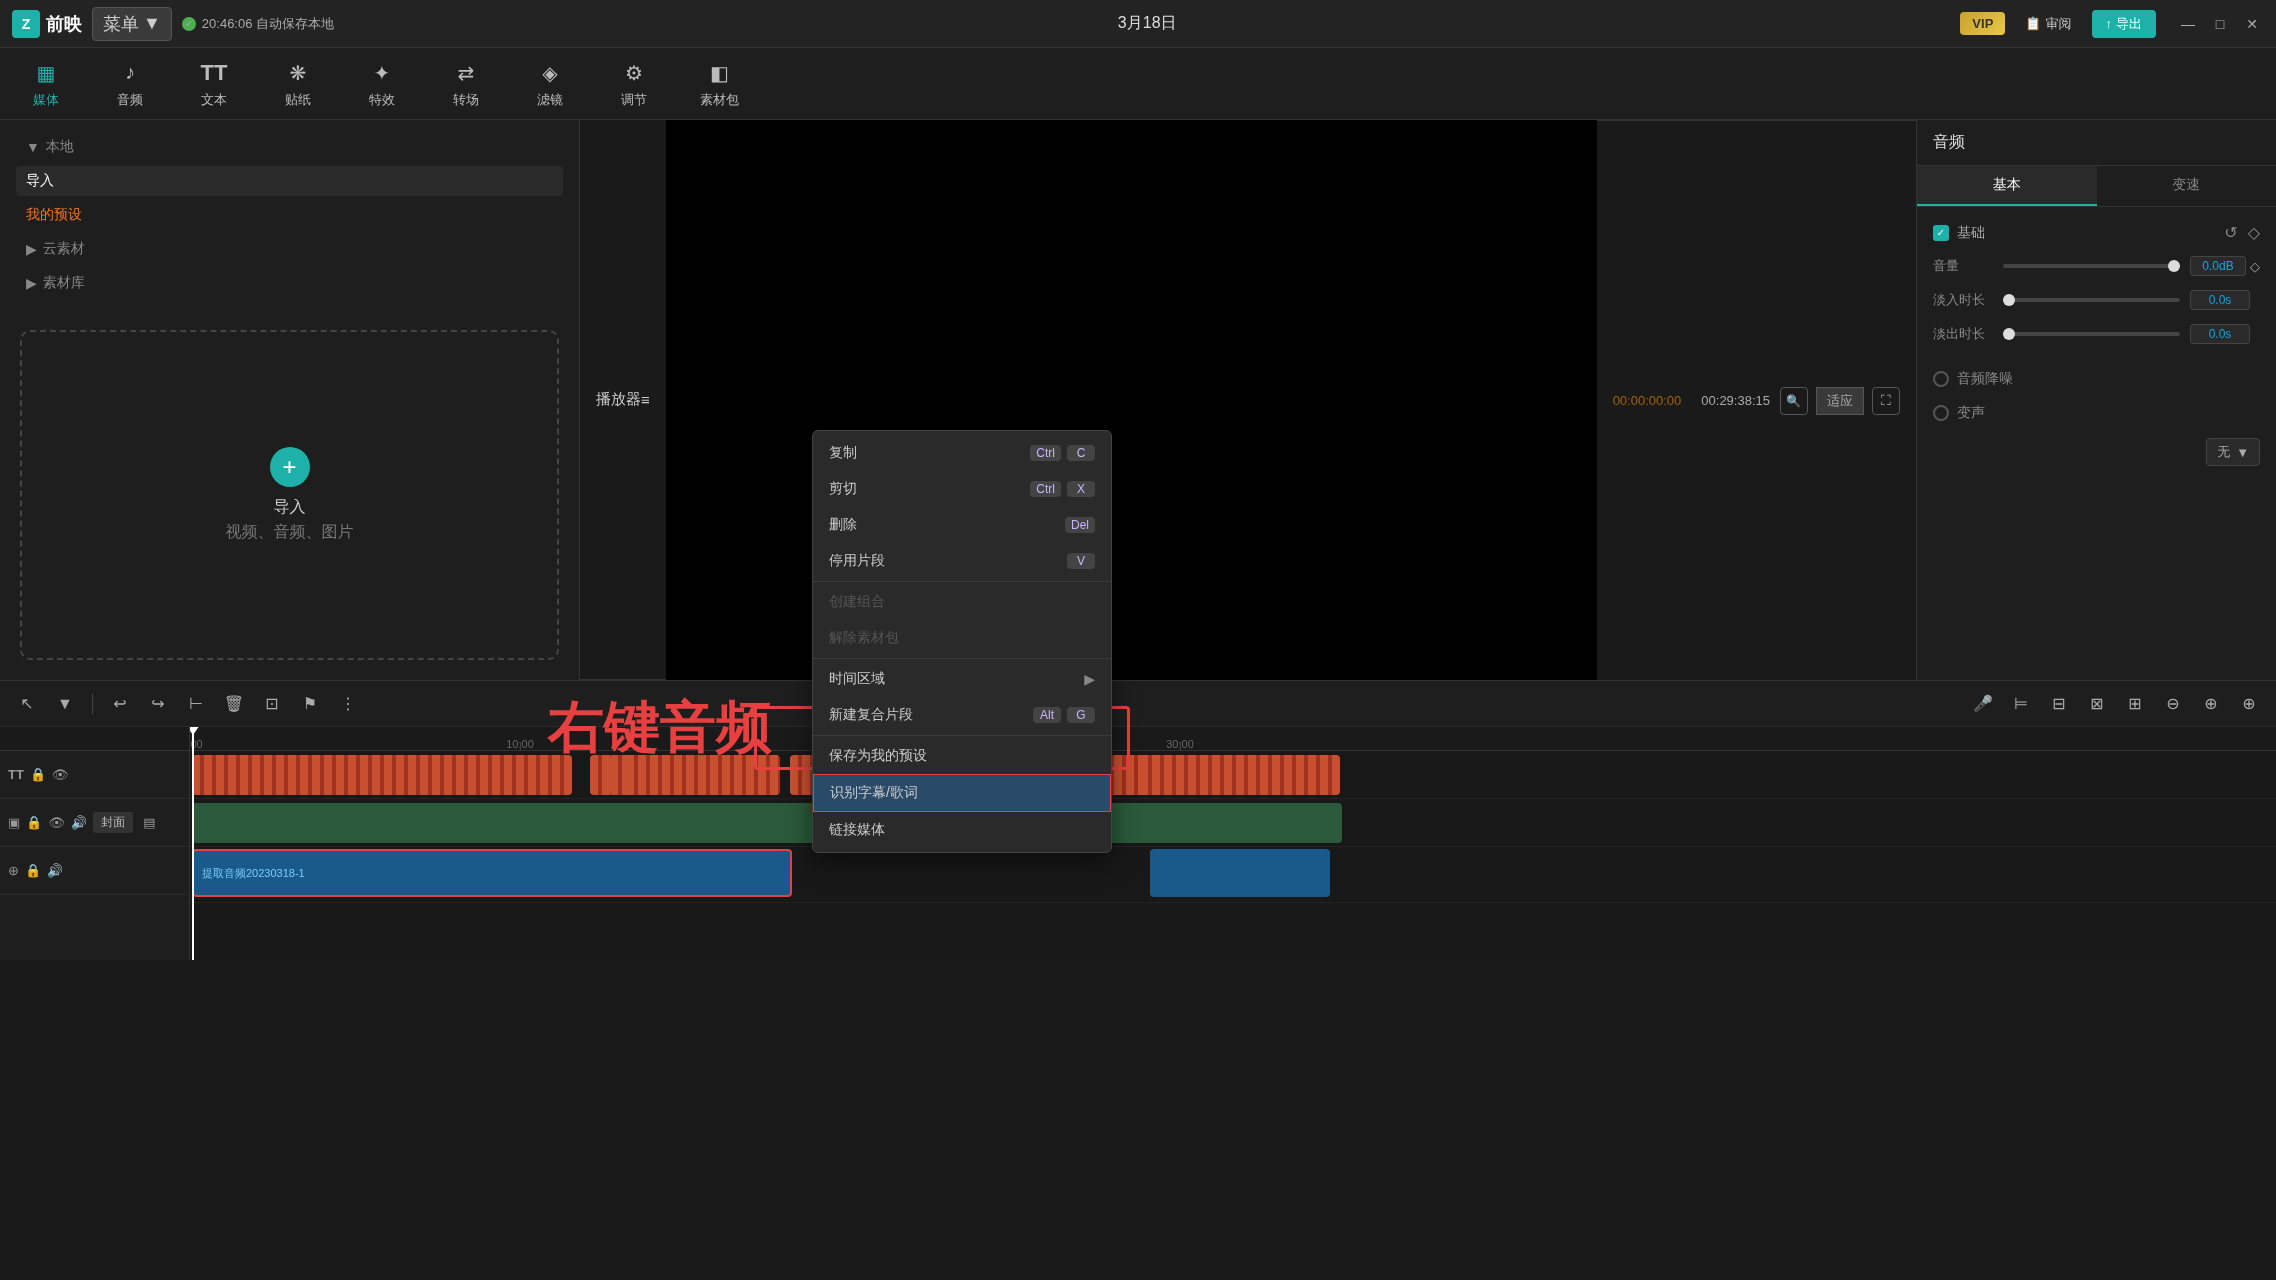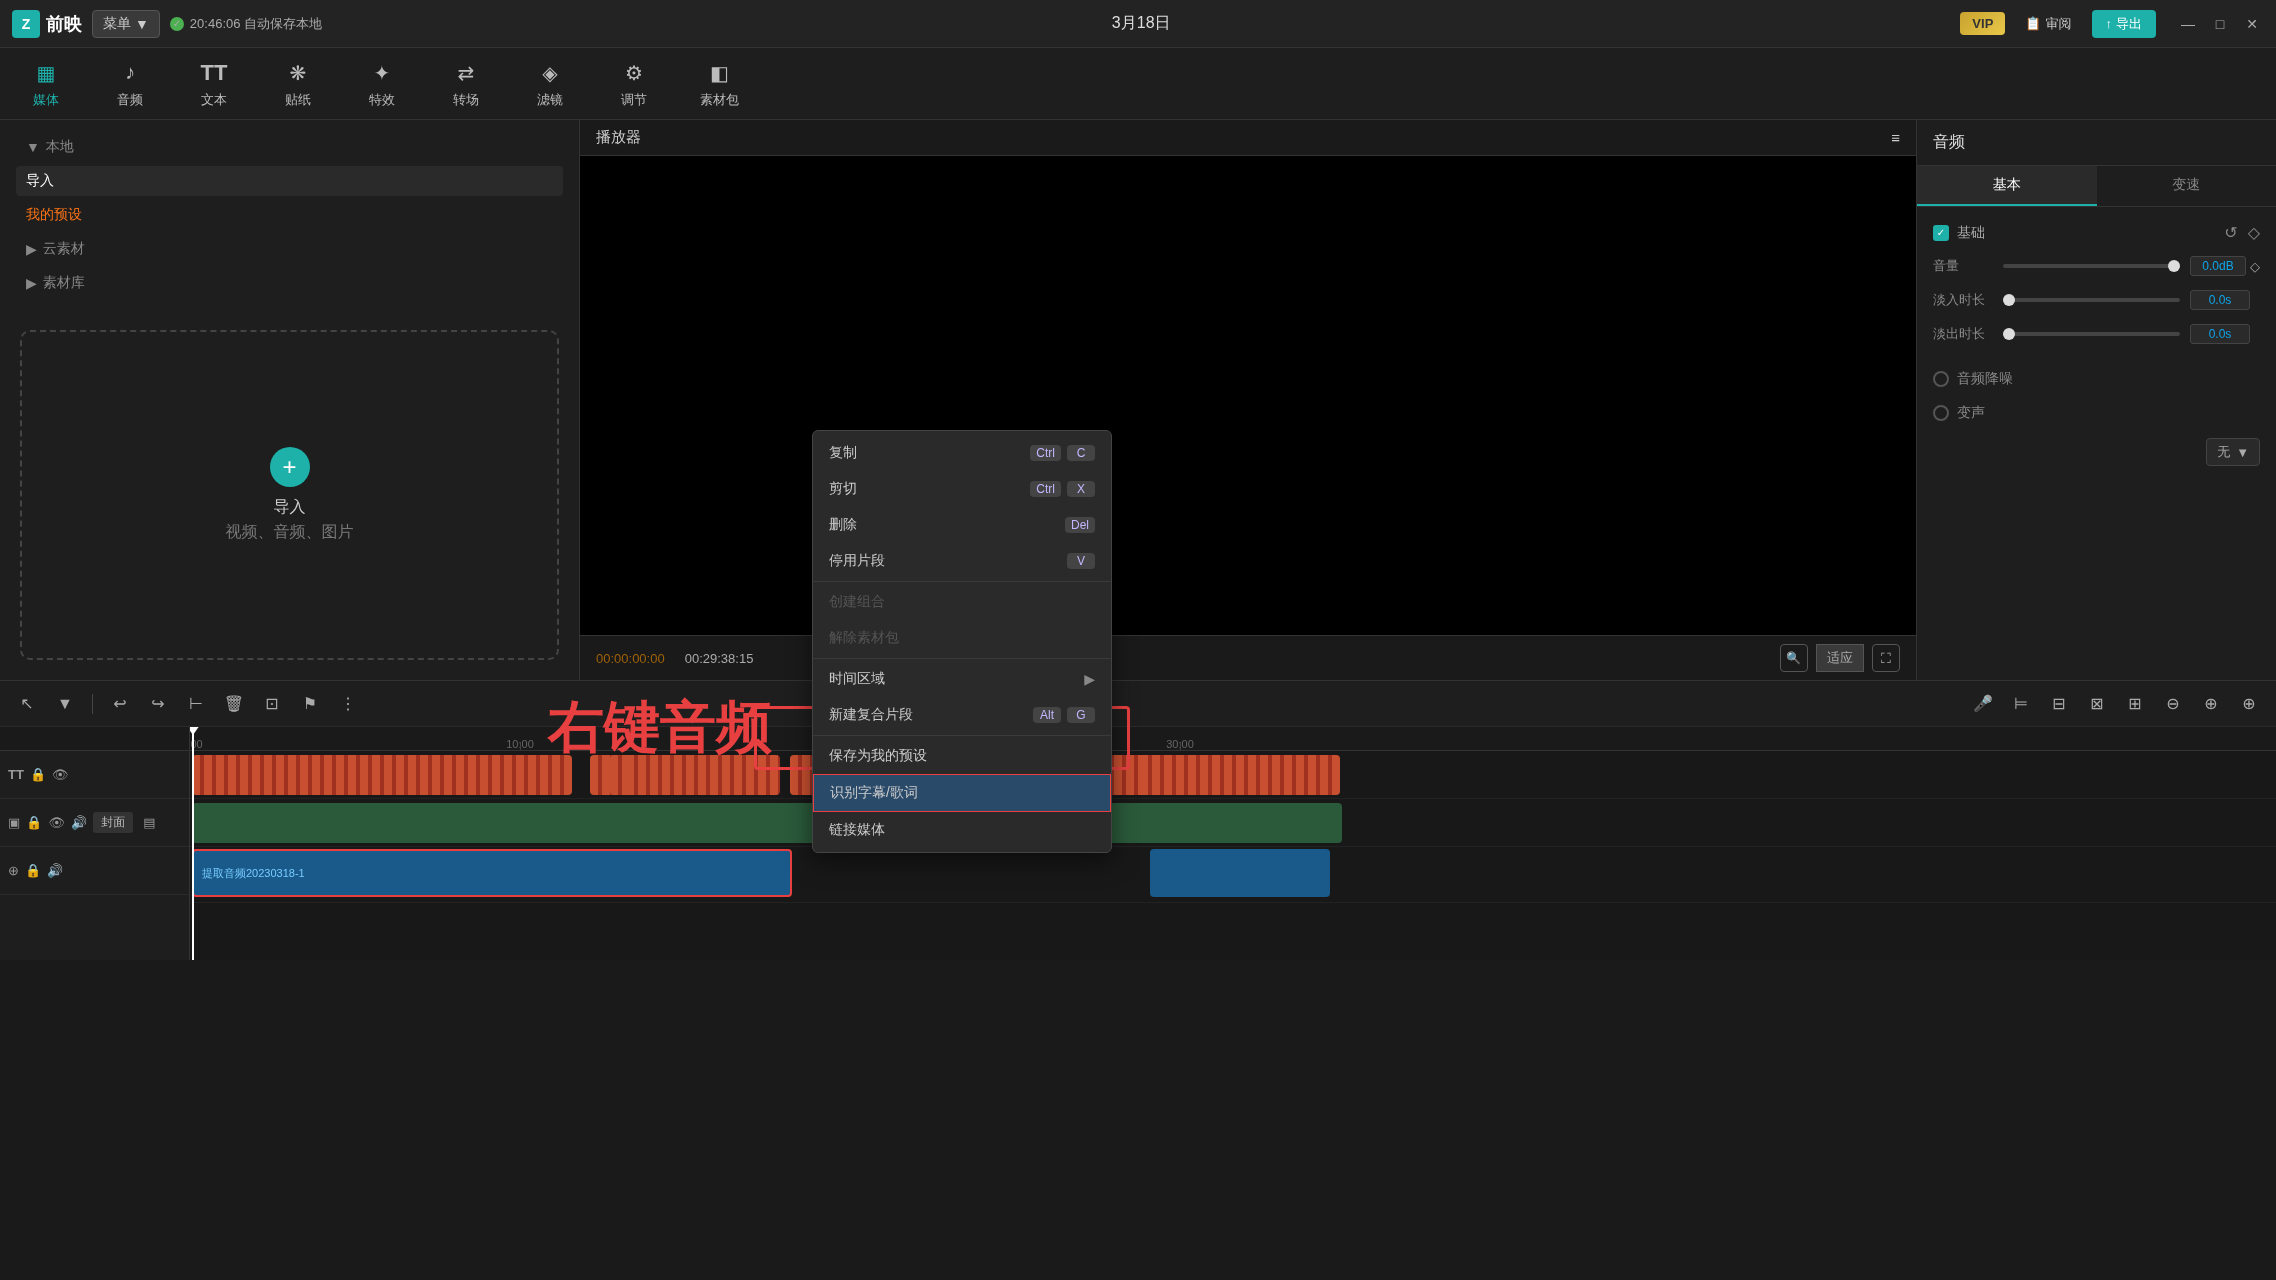--- a/index.html
+++ b/index.html
@@ -41,21 +41,21 @@
       justify-content: center;
       font-size: 14px;
       color: #fff;
     }
     .menu-btn {
       background: #3a3a3a;
       border: 1px solid #555;
       border-radius: 4px;
       color: #ccc;
       padding: 4px 10px;
-      font-size: 14px;
+      font-size: 18px;
       cursor: pointer;
       display: flex;
       align-items: center;
       gap: 4px;
     }
     .auto-save {
       display: flex;
       align-items: center;
       gap: 6px;
       font-size: 13px;
@@ -238,21 +238,21 @@
       font-size: 16px;
       color: #777;
       margin-top: 4px;
     }
 
     
     .center-panel {
       flex: 1;
       background: #1a1a1a;
       display: flex;
-      flex-direction: column;
+      flex-direction: row;
     }
     .player-header {
       display: flex;
       align-items: center;
       justify-content: space-between;
       padding: 8px 16px;
       font-size: 15px;
       color: #ccc;
       border-bottom: 1px solid #333;
     }

